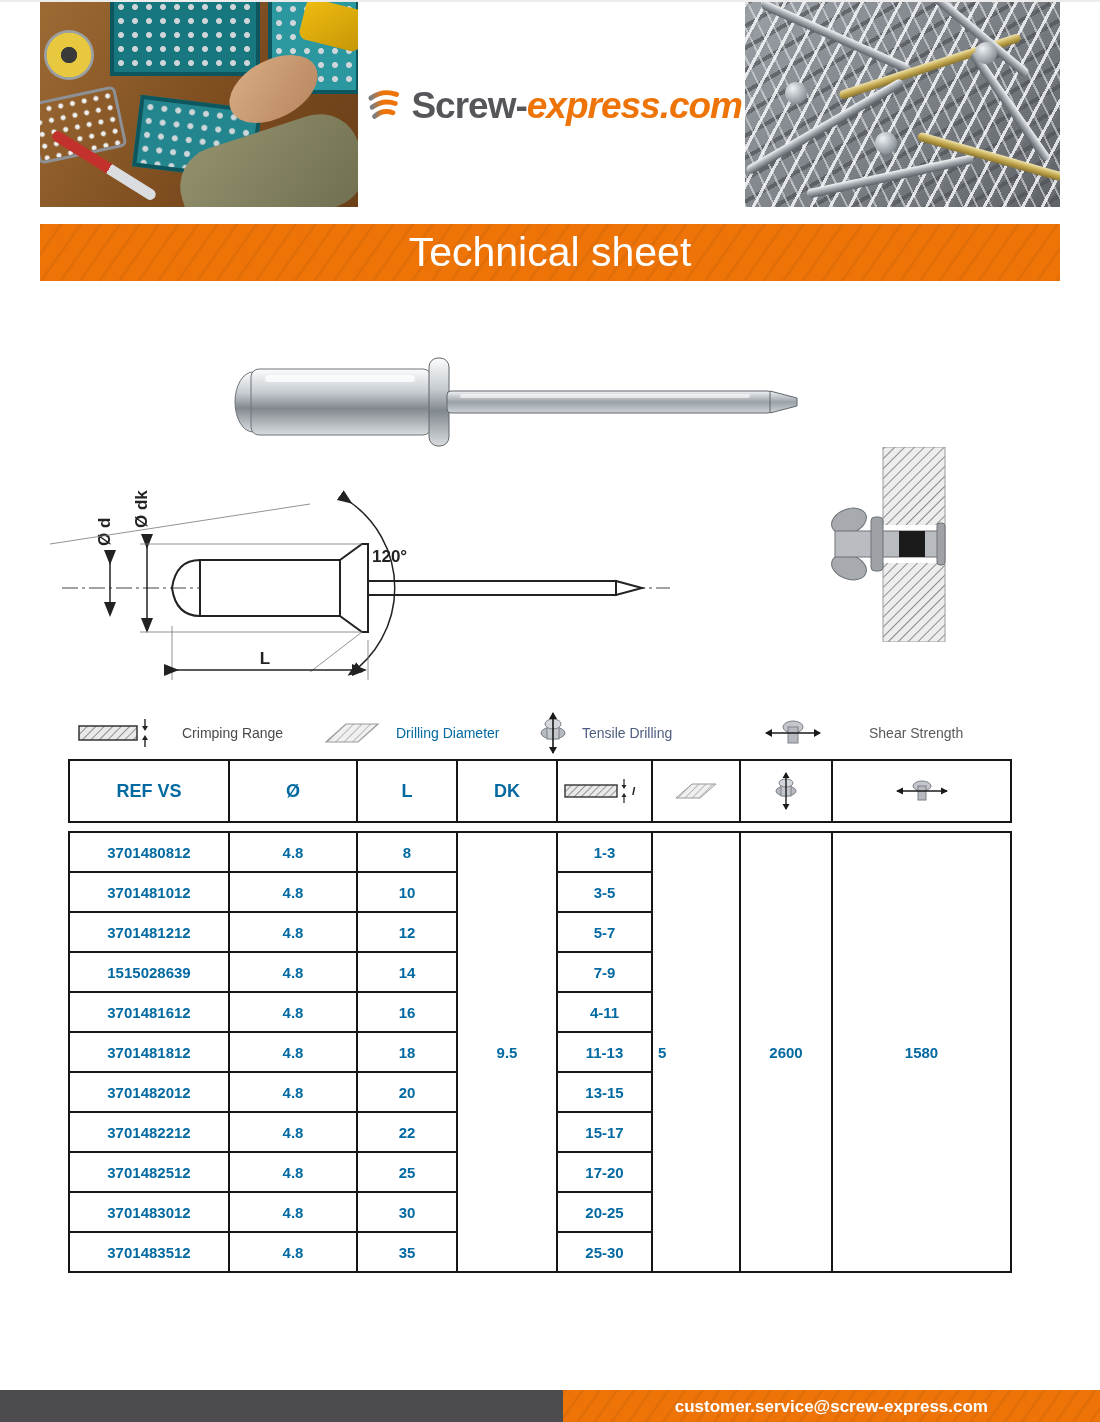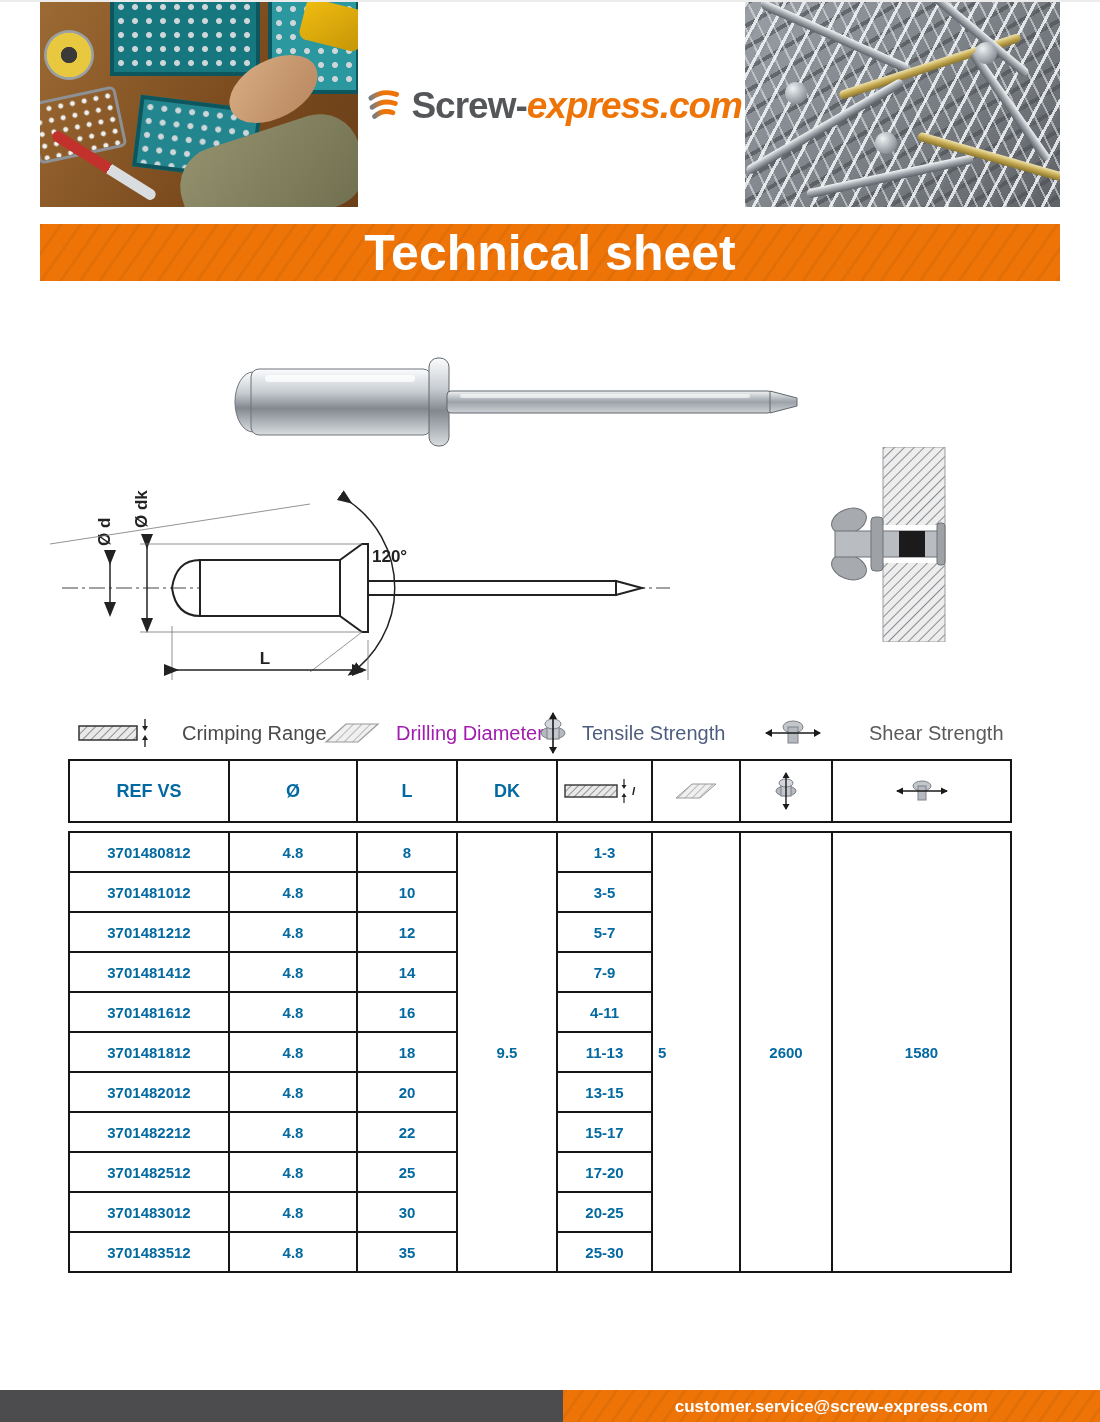--- a/index.html
+++ b/index.html
@@ -31,29 +31,29 @@
   
   .logo{position:absolute;left:366px;top:62px;width:376px;height:84px;display:flex;align-items:center;gap:10px;justify-content:center}
   .brand{font-size:37px;font-weight:700;letter-spacing:-1px;white-space:nowrap}
   .brand .pfx{color:#54565a}
   .brand .sfx{color:#ee7408;font-style:italic}
 
   
   .title-banner{position:absolute;left:40px;top:222px;width:1020px;height:57px;
      background:#ee7408;background-image:repeating-linear-gradient(125deg,rgba(0,0,0,.05) 0 3px,transparent 3px 16px);
      display:flex;align-items:center;justify-content:center}
-  .title-banner span{color:#fff;font-size:50px;font-weight:700;letter-spacing:0px}
+  .title-banner span{color:#fff;font-size:41px;font-weight:400;letter-spacing:0px}
 
   
   .abs{position:absolute}
 
   
   .legend-item{position:absolute;top:708px;height:46px;display:flex;align-items:center}
-  .legend-label{font-size:20px;white-space:nowrap}
-  .lab-crimp{color:#4a4a4a}.lab-drill{color:#a21caf}.lab-tensile{color:#4d5d80}.lab-shear{color:#5a5a5a}
+  .legend-label{font-size:14px;white-space:nowrap}
+  .lab-crimp{color:#4a4a4a}.lab-drill{color:#0369a1}.lab-tensile{color:#4d5d80}.lab-shear{color:#5a5a5a}
 
   
   .spec-table{border-collapse:collapse;table-layout:fixed;font-weight:700;color:#0369a1;background:#fff}
   .spec-table th,.spec-table td{border:2px solid #161616;text-align:center;vertical-align:middle;overflow:hidden}
   .head-table{position:absolute;left:68px;top:757px;width:942px}
   .head-table th{height:62px;font-size:18px}
   .body-table{position:absolute;left:68px;top:829px;width:942px}
   .body-table td{height:40px;font-size:15px}
   .body-table td.ta-left{text-align:left;padding-left:5px}
   .hicon{display:flex;justify-content:center;align-items:center}
@@ -220,21 +220,21 @@
 
   <div class="legend-item" style="left:538px;gap:14px">
     <svg width="30" height="44" viewBox="0 0 30 44">
       <ellipse cx="15" cy="22" rx="12" ry="6" fill="#b6bac0" stroke="#7c8087"></ellipse>
       <rect x="9" y="14" width="12" height="14" fill="#c3c7cc" stroke="#7c8087"></rect>
       <ellipse cx="15" cy="13" rx="8" ry="5" fill="#d4d8dc" stroke="#7c8087"></ellipse>
       <line x1="15" y1="2" x2="15" y2="42" stroke="#1a1a1a" stroke-width="1.6"></line>
       <polygon points="11,8 19,8 15,1" fill="#1a1a1a"></polygon>
       <polygon points="11,36 19,36 15,43" fill="#1a1a1a"></polygon>
     </svg>
-    <span class="legend-label lab-tensile">Tensile Strength</span>
+    <span class="legend-label lab-tensile">Tensile Drilling</span>
   </div>
 
   <div class="legend-item" style="left:763px;gap:46px">
     <svg width="60" height="32" viewBox="0 0 60 32">
       <ellipse cx="30" cy="10" rx="10" ry="6" fill="#c3c7cc" stroke="#7c8087"></ellipse>
       <rect x="25" y="10" width="10" height="16" fill="#b6bac0" stroke="#7c8087"></rect>
       <line x1="3" y1="16" x2="57" y2="16" stroke="#1a1a1a" stroke-width="1.6"></line>
       <polygon points="9,12 9,20 2,16" fill="#1a1a1a"></polygon>
       <polygon points="51,12 51,20 58,16" fill="#1a1a1a"></polygon>
     </svg>
@@ -344,21 +344,21 @@
           <td>10</td>
           <td>3-5</td>
         </tr>
         <tr>
           <td>3701481212</td>
           <td>4.8</td>
           <td>12</td>
           <td>5-7</td>
         </tr>
         <tr>
-          <td>3701481412</td>
+          <td>1515028639</td>
           <td>4.8</td>
           <td>14</td>
           <td>7-9</td>
         </tr>
         <tr>
           <td>3701481612</td>
           <td>4.8</td>
           <td>16</td>
           <td>4-11</td>
         </tr>

